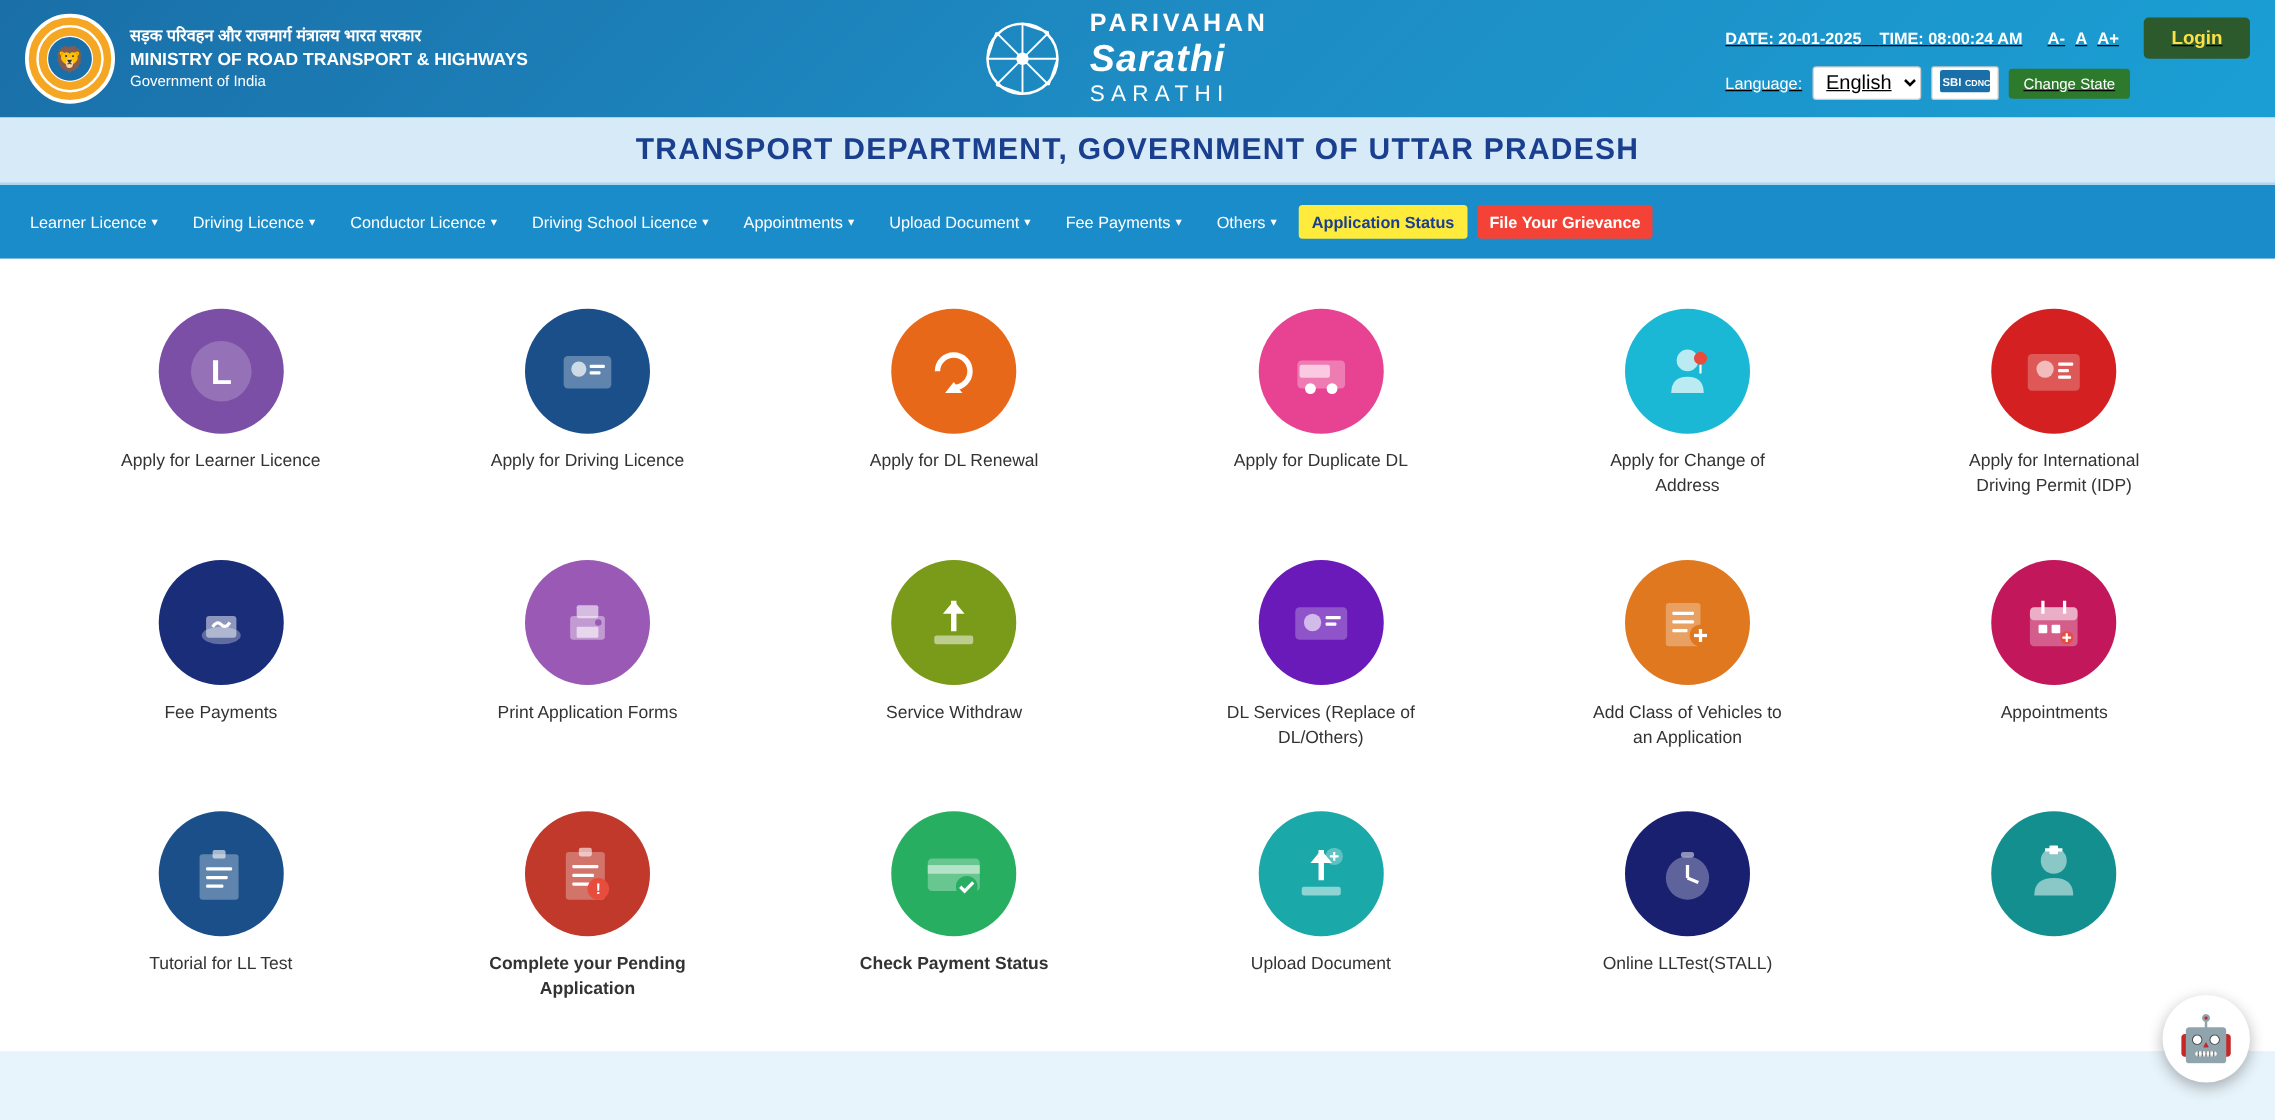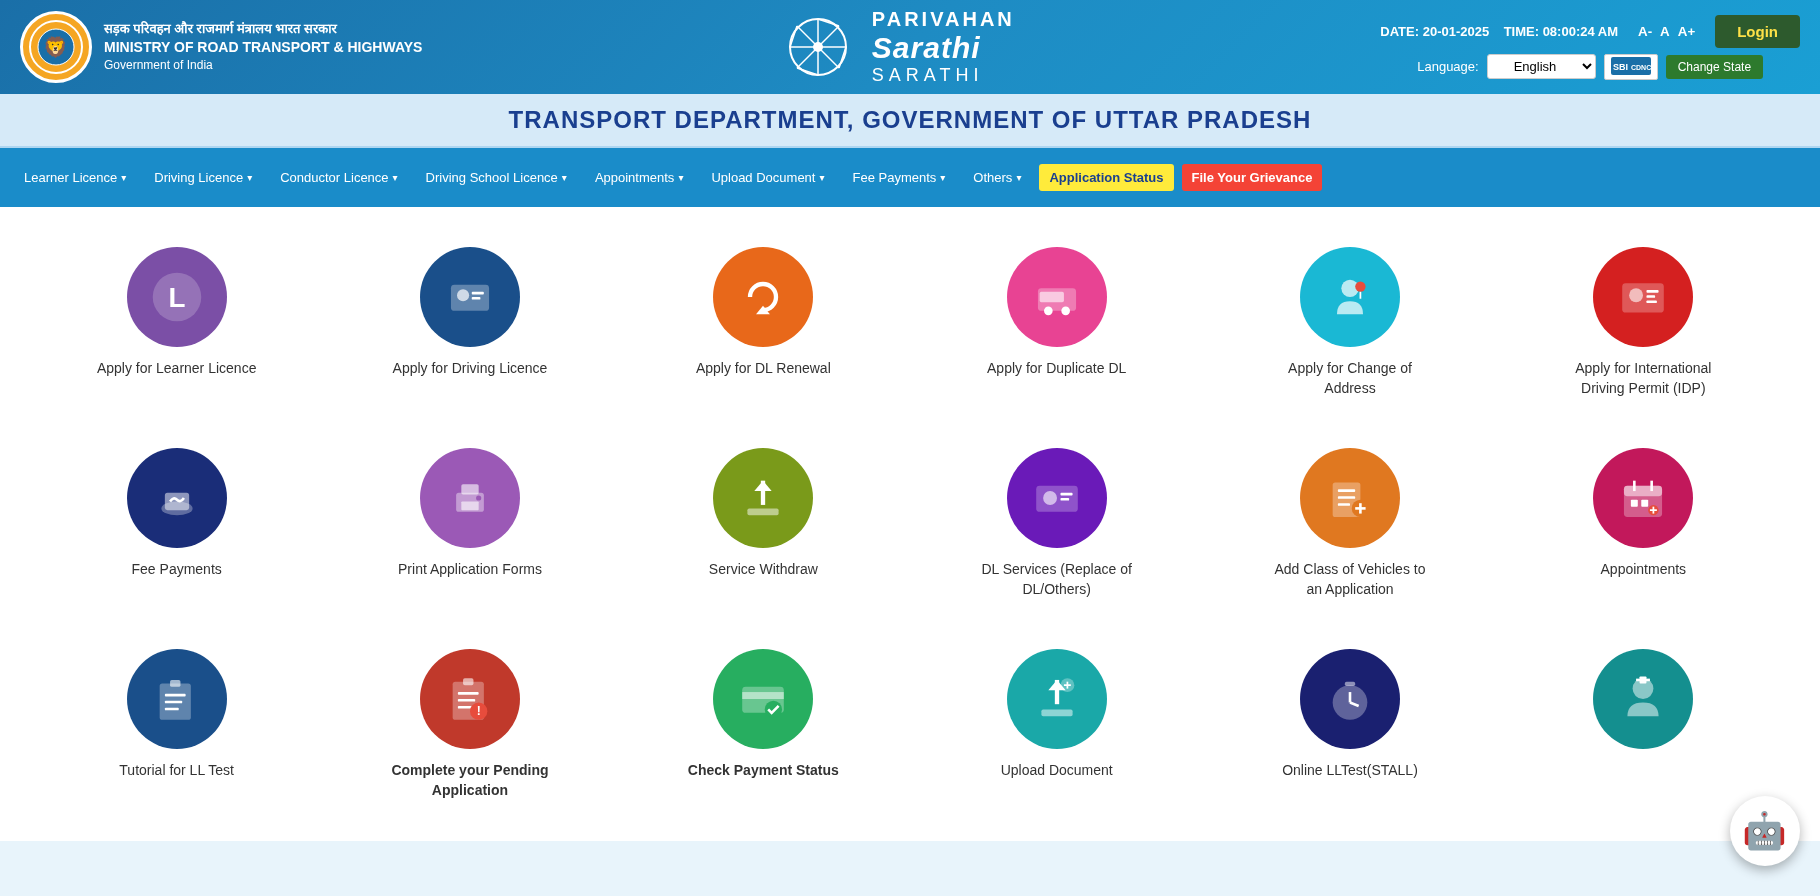--- a/index.html
+++ b/index.html
@@ -56,32 +56,33 @@
       height: 60px;
     }
     .logo-text-block { color: #fff; }
     .logo-text-block .sarathi { font-size: 30px; font-weight: bold; font-style: italic; letter-spacing: 1px; }
     .logo-text-block .parivahan { font-size: 20px; font-weight: bold; letter-spacing: 3px; }
     .logo-text-block .sarathi-sub { font-size: 18px; letter-spacing: 5px; }
 
     .header-right {
       display: flex;
       flex-direction: column;
-      align-items: center;
+      align-items: flex-start;
       gap: 6px;
+      text-decoration: underline;
     }
     .datetime-row {
       color: #fff;
       font-size: 13px;
       font-weight: bold;
     }
     .language-label { color: #fff; font-size: 13px; }
     .language-select {
-      padding: 3px 22px;
-      font-size: 13px;
+      padding: 3px 6px;
+      font-size: 16px;
       border-radius: 3px;
       border: 1px solid #ccc;
       background: #fff;
     }
     .cdac-badge {
       background: #fff;
       border: 1px solid #ccc;
       padding: 2px 6px;
       font-size: 10px;
       font-weight: bold;

